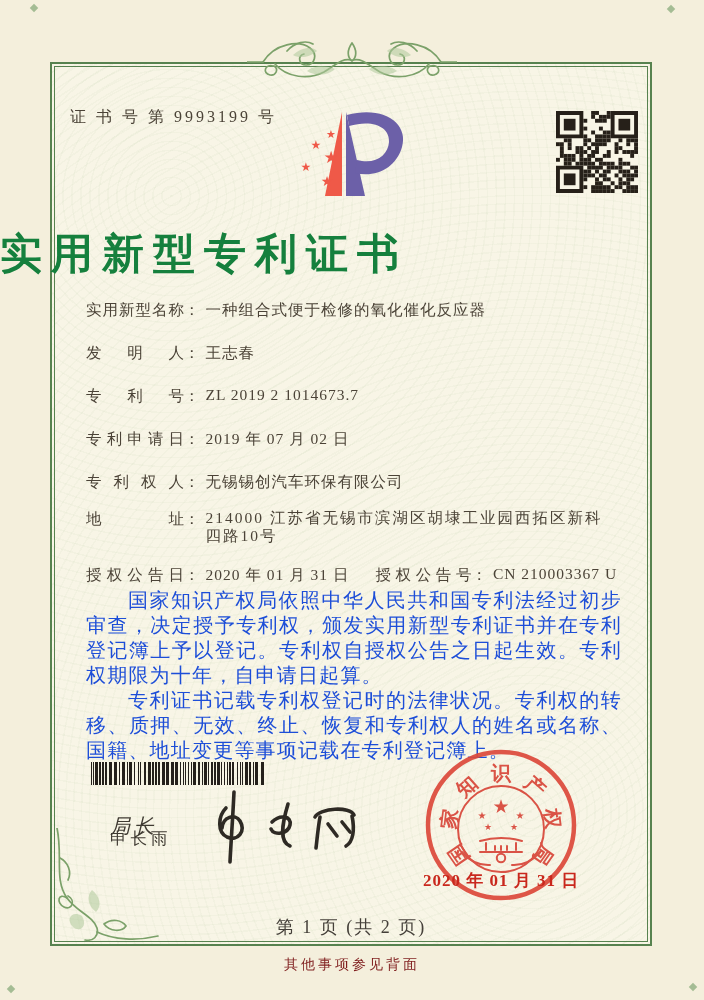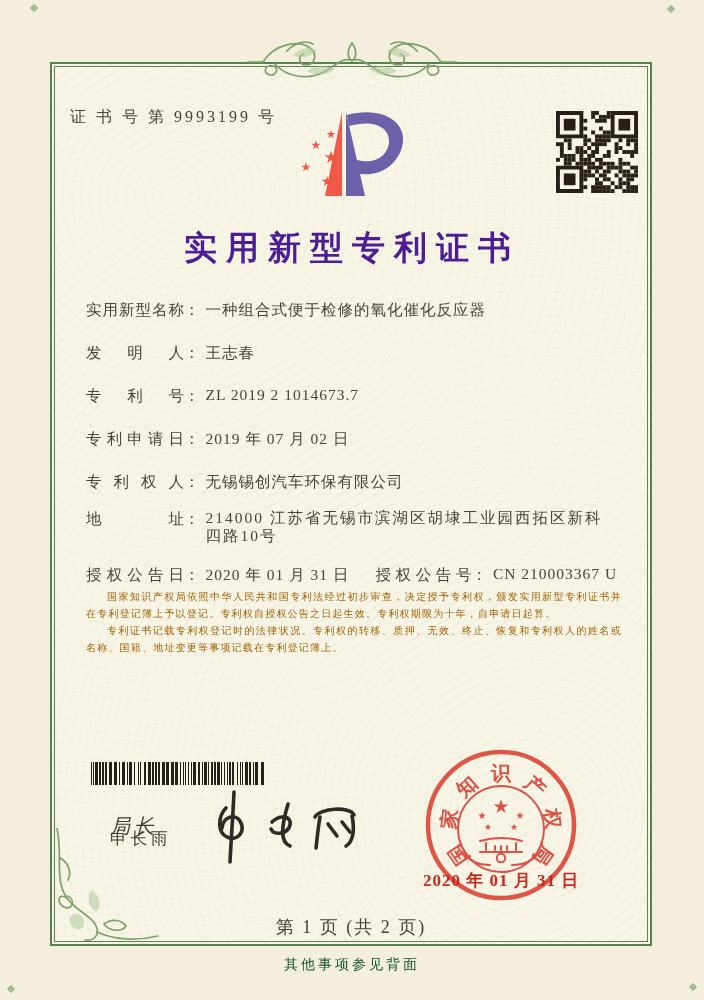--- a/index.html
+++ b/index.html
@@ -35,22 +35,22 @@
   .cert-no {
     position:absolute; left:70px; top:107px;
     font-size:16px; letter-spacing:3px; color:#4b4337;
   }
 
   .logo { position:absolute; left:281px; top:100px; width:134px; height:104px; }
   .qr   { position:absolute; left:556px; top:111px; width:82px; height:82px; }
 
   .title {
     position:absolute; left:0; top:226px; width:704px;
-    text-align:center; font-size:33px; font-weight:600;
-    letter-spacing:9px; color:#4c1d95;
+    font-size:42px; font-weight:600;
+    letter-spacing:9px; color:#15803d;
   }
 
   
   .frow { position:absolute; left:86px; width:534px; font-size:15.5px; color:#4b4337; }
   .flabel {
     display:inline-block; width:98px; vertical-align:top;
     text-align:justify; text-align-last:justify;
   }
   .fcolon { display:inline-block; vertical-align:top; }
   .fvalue { display:inline-block; vertical-align:top; margin-left:6px; letter-spacing:1px; }
@@ -61,40 +61,40 @@
   .r-patentee { top:472px; }
   .r-address  { top:509px; }
   .r-grant    { top:565px; display:flex; }
   .addr-val { width:412px; word-break:break-all; letter-spacing:2px; line-height:18px; }
   .grant-no-pair { margin-left:26px; white-space:nowrap; }
   .grant-no-pair .flabel { width:96px; }
 
   
   .paras { position:absolute; left:86px; top:588px; width:536px; }
   .paras p {
-    font-size:10px; line-height:17px; letter-spacing:1.2px;
-    text-align:justify; text-indent:2.1em; color:#a16207;
+    font-size:20px; line-height:25px; letter-spacing:1.2px;
+    text-align:justify; text-indent:2.1em; color:#1d4ed8;
   }
 
   .barcode { position:absolute; left:90px; top:762px; width:178px; height:23px; }
   .barcode rect { fill:#24201b; }
 
   .sig-title { position:absolute; left:110px; top:813px; font-size:20px; letter-spacing:4px; color:#3f3a32;font-style:italic; }
   .sig-name  { position:absolute; left:110px; top:828px; font-size:16.5px; letter-spacing:4px; color:#3f3a32; }
   .sig-hand  { position:absolute; left:200px; top:786px; width:165px; height:82px; }
   .sig-hand path { stroke:#2e2a24; stroke-width:3.6; fill:none; stroke-linecap:round; stroke-linejoin:round; }
 
   .seal { position:absolute; left:420px; top:744px; width:162px; height:162px; opacity:.93; }
   .seal-date {
     position:absolute; left:418px; top:869px; width:166px; text-align:center;
     font-size:17px; font-weight:600; color:#c9281d; letter-spacing:1px;
   }
 
   .page-no  { position:absolute; left:50px; top:915px; width:602px; text-align:center; font-size:18px; letter-spacing:2px; color:#45403a; }
-  .back-note{ position:absolute; left:0;  top:956px; width:704px; text-align:center; font-size:14px;  letter-spacing:3px; color:#14532d; }
+  .back-note{ position:absolute; left:0;  top:956px; width:704px; text-align:center; font-size:14px;  letter-spacing:3px; color:#7f1d1d; }
 
   .orn-top    { position:absolute; left:247px; top:33px;  width:210px; height:58px; }
   .orn-corner { position:absolute; left:52px;  top:828px; width:110px; height:118px; }
   .green-st { stroke:#7ba169; stroke-width:1.7; fill:none; stroke-linecap:round; }
   .green-fl { fill:#aec99a; opacity:.55; }
 
   .seal-ring   { fill:none; stroke:#dd4a3c; stroke-width:4.5; }
   .seal-char   { fill:#d8473a; font-size:20px; font-weight:700; text-anchor:middle; font-family:"Liberation Serif","DejaVu Serif",serif; }
   .emblem-st   { stroke:#d8473a; stroke-width:2; fill:none; stroke-linecap:round; }
   .emblem-star { fill:#d8473a; text-anchor:middle; font-family:"DejaVu Sans",sans-serif; }

